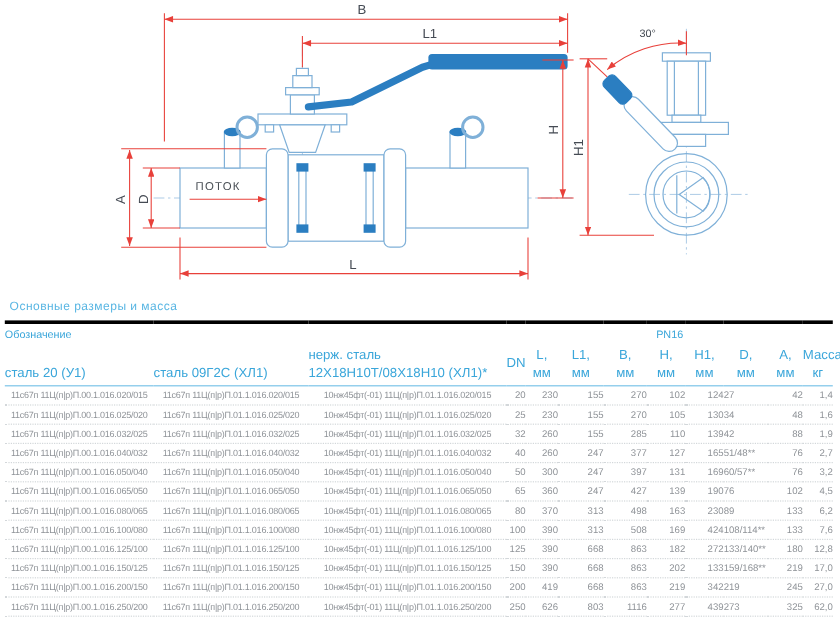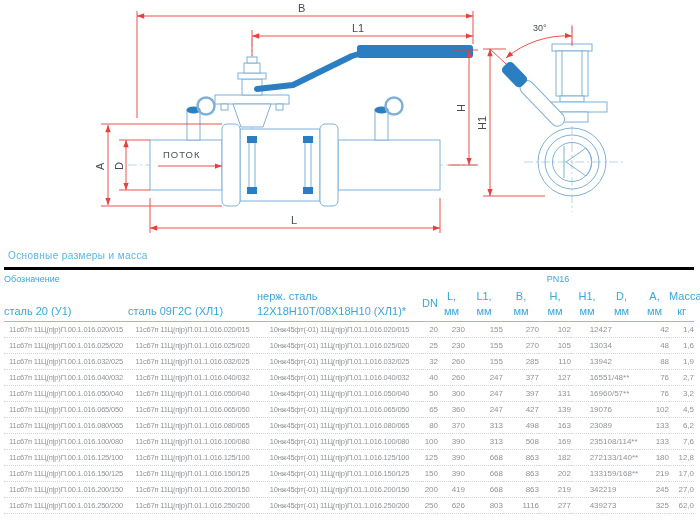--- a/index.html
+++ b/index.html
@@ -335,21 +335,21 @@
         </tr>
         <tr>
           <td>11с67п 11Ц(п|р)П.00.1.016.100/080</td>
           <td>11с67п 11Ц(п|р)П.01.1.016.100/080</td>
           <td>10нж45фт(-01) 11Ц(п|р)П.01.1.016.100/080</td>
           <td>100</td>
           <td>390</td>
           <td>313</td>
           <td>508</td>
           <td>169</td>
-          <td>235</td>
+          <td>424</td>
           <td>108/114**</td>
           <td>133</td>
           <td>7,6</td>
         </tr>
         <tr>
           <td>11с67п 11Ц(п|р)П.00.1.016.125/100</td>
           <td>11с67п 11Ц(п|р)П.01.1.016.125/100</td>
           <td>10нж45фт(-01) 11Ц(п|р)П.01.1.016.125/100</td>
           <td>125</td>
           <td>390</td>

